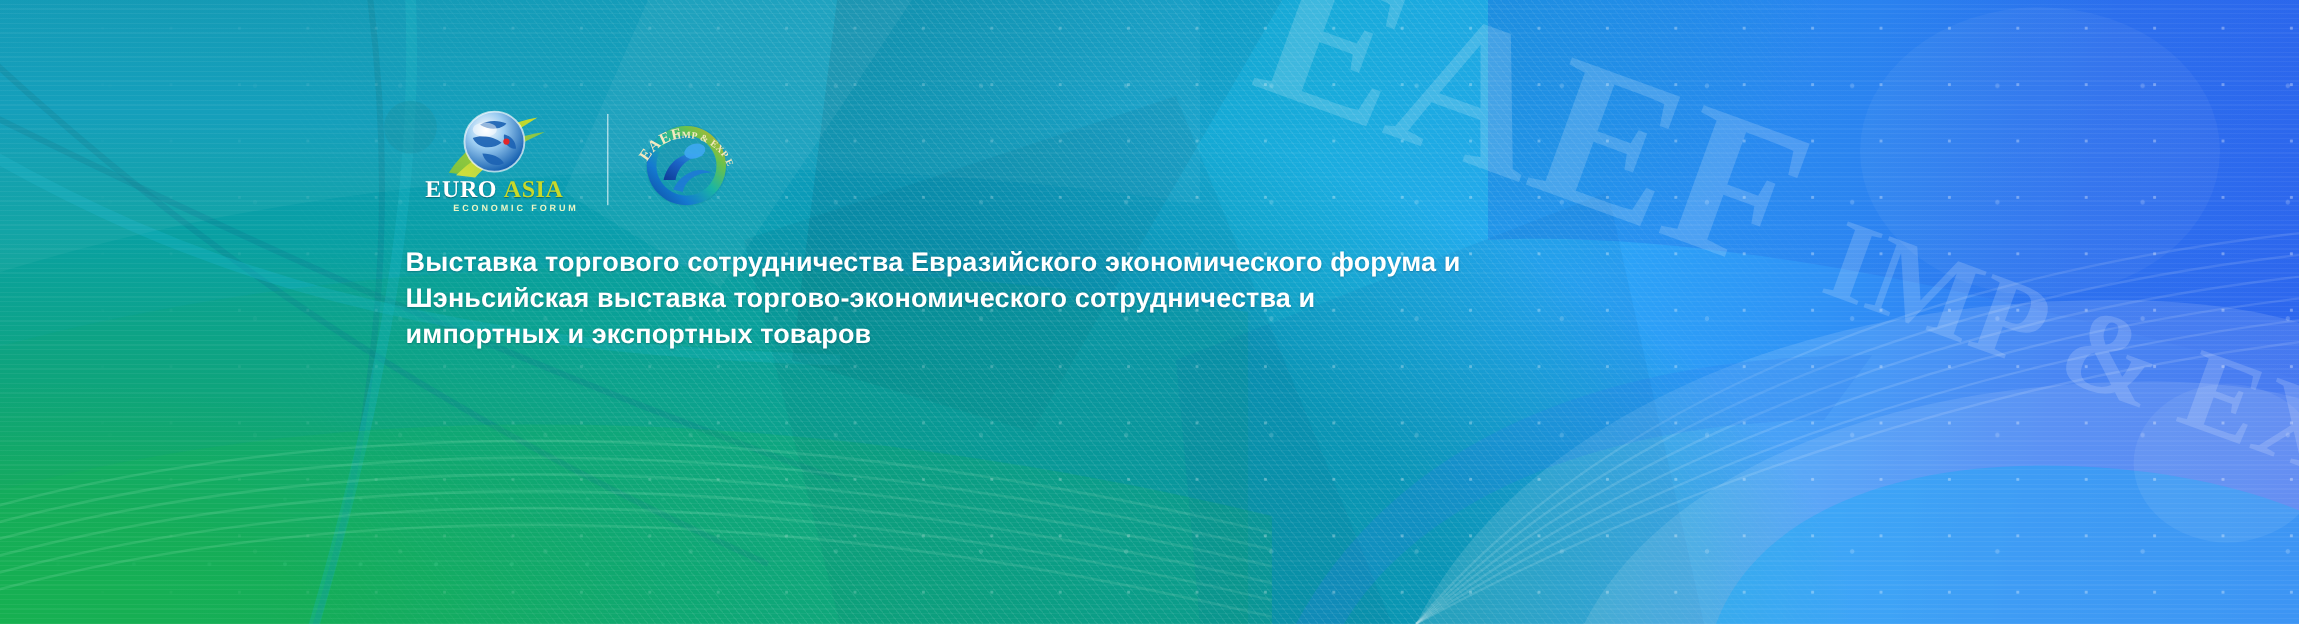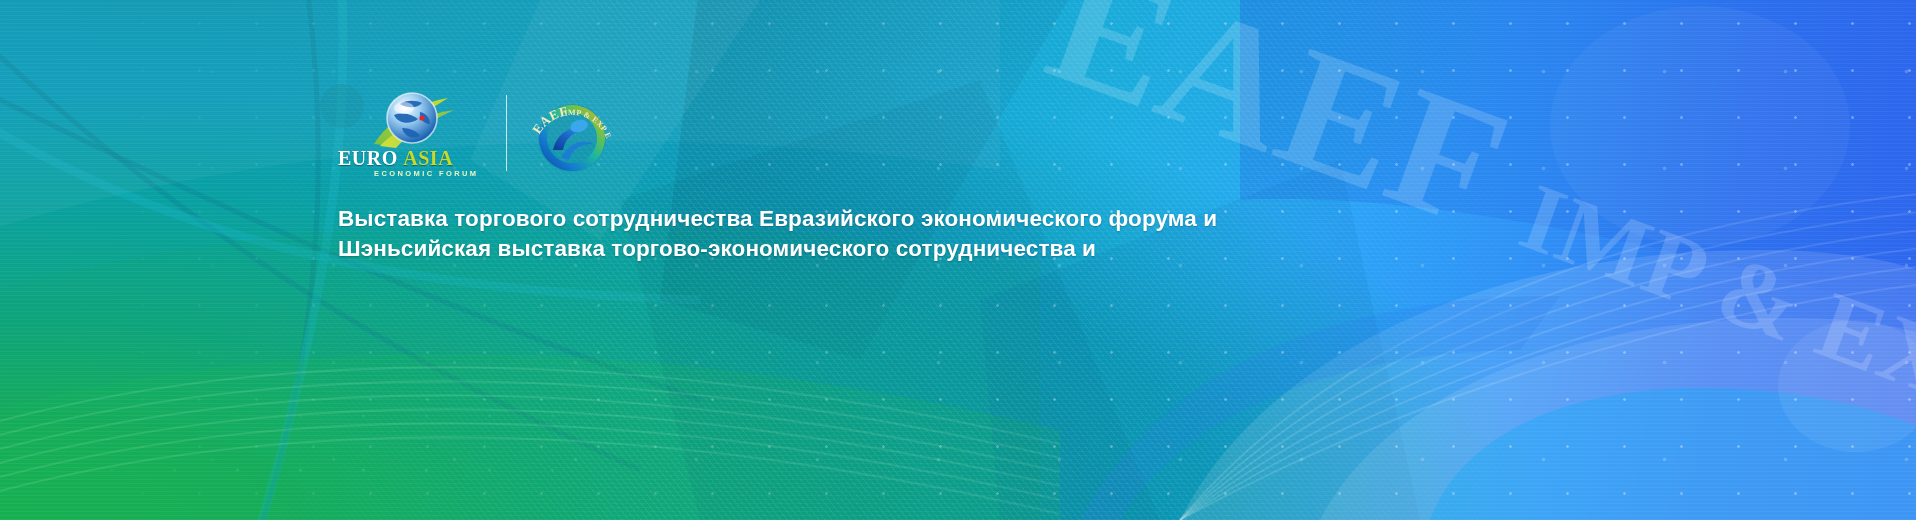--- a/index.html
+++ b/index.html
@@ -83,21 +83,21 @@
     left:338px; top:88px;
     width:1200px;
   }
 
   .logos{
     display:flex;
     align-items:center;
     gap:20px;
     height:90px;
   }
-  .logo-euroasia{ display:flex; flex-direction:column; align-items:flex-start; width:148px; }
+  .logo-euroasia{ display:flex; flex-direction:column; align-items:center; width:148px; }
   .logo-euroasia .globe-wrap{ position:relative; width:148px; height:62px; display:flex; justify-content:center; }
   .ea-word{
     margin-top:-2px;
     font-family:"Liberation Serif", serif;
     font-weight:700;
     font-size:20px;
     letter-spacing:.5px;
     line-height:1;
     white-space:nowrap;
     text-shadow:0 1px 1px rgba(0,0,0,.35);
@@ -298,16 +298,17 @@
             <textPath href="#arcTop" startOffset="42%">IMP &amp; EXP EXPO</textPath>
           </text>
         </svg>
       </div>
 
     </div>
 
     <div class="title">
       <div>Выставка торгового сотрудничества Евразийского экономического форума и</div>
       <div>Шэньсийская выставка торгово-экономического сотрудничества и</div>
+      <div>импортных и экспортных товаров</div>
     </div>
 
   </div>
 </div>
 
 </body></html>

